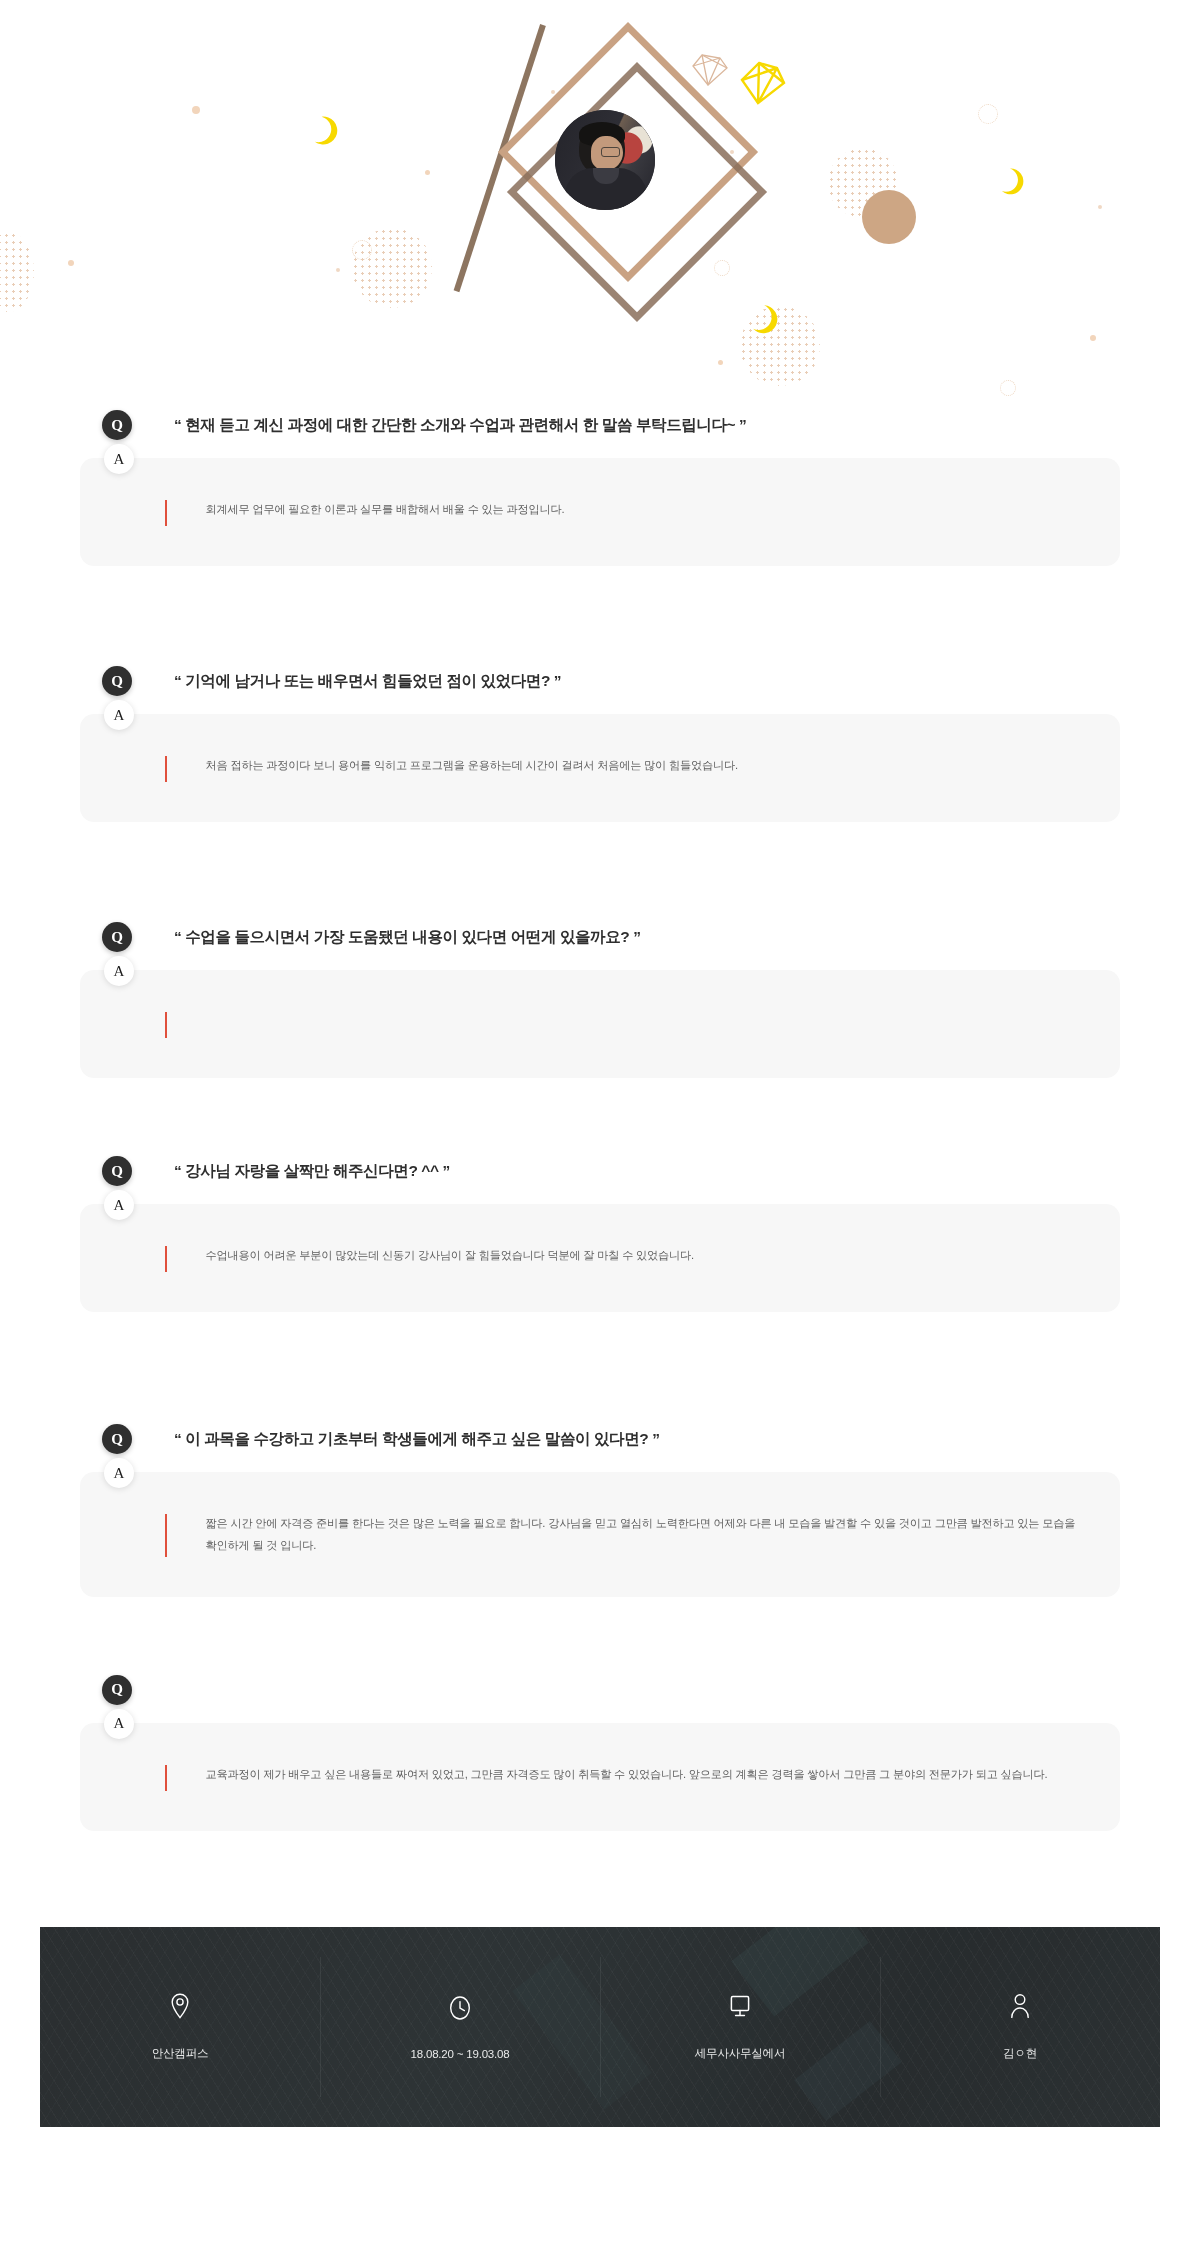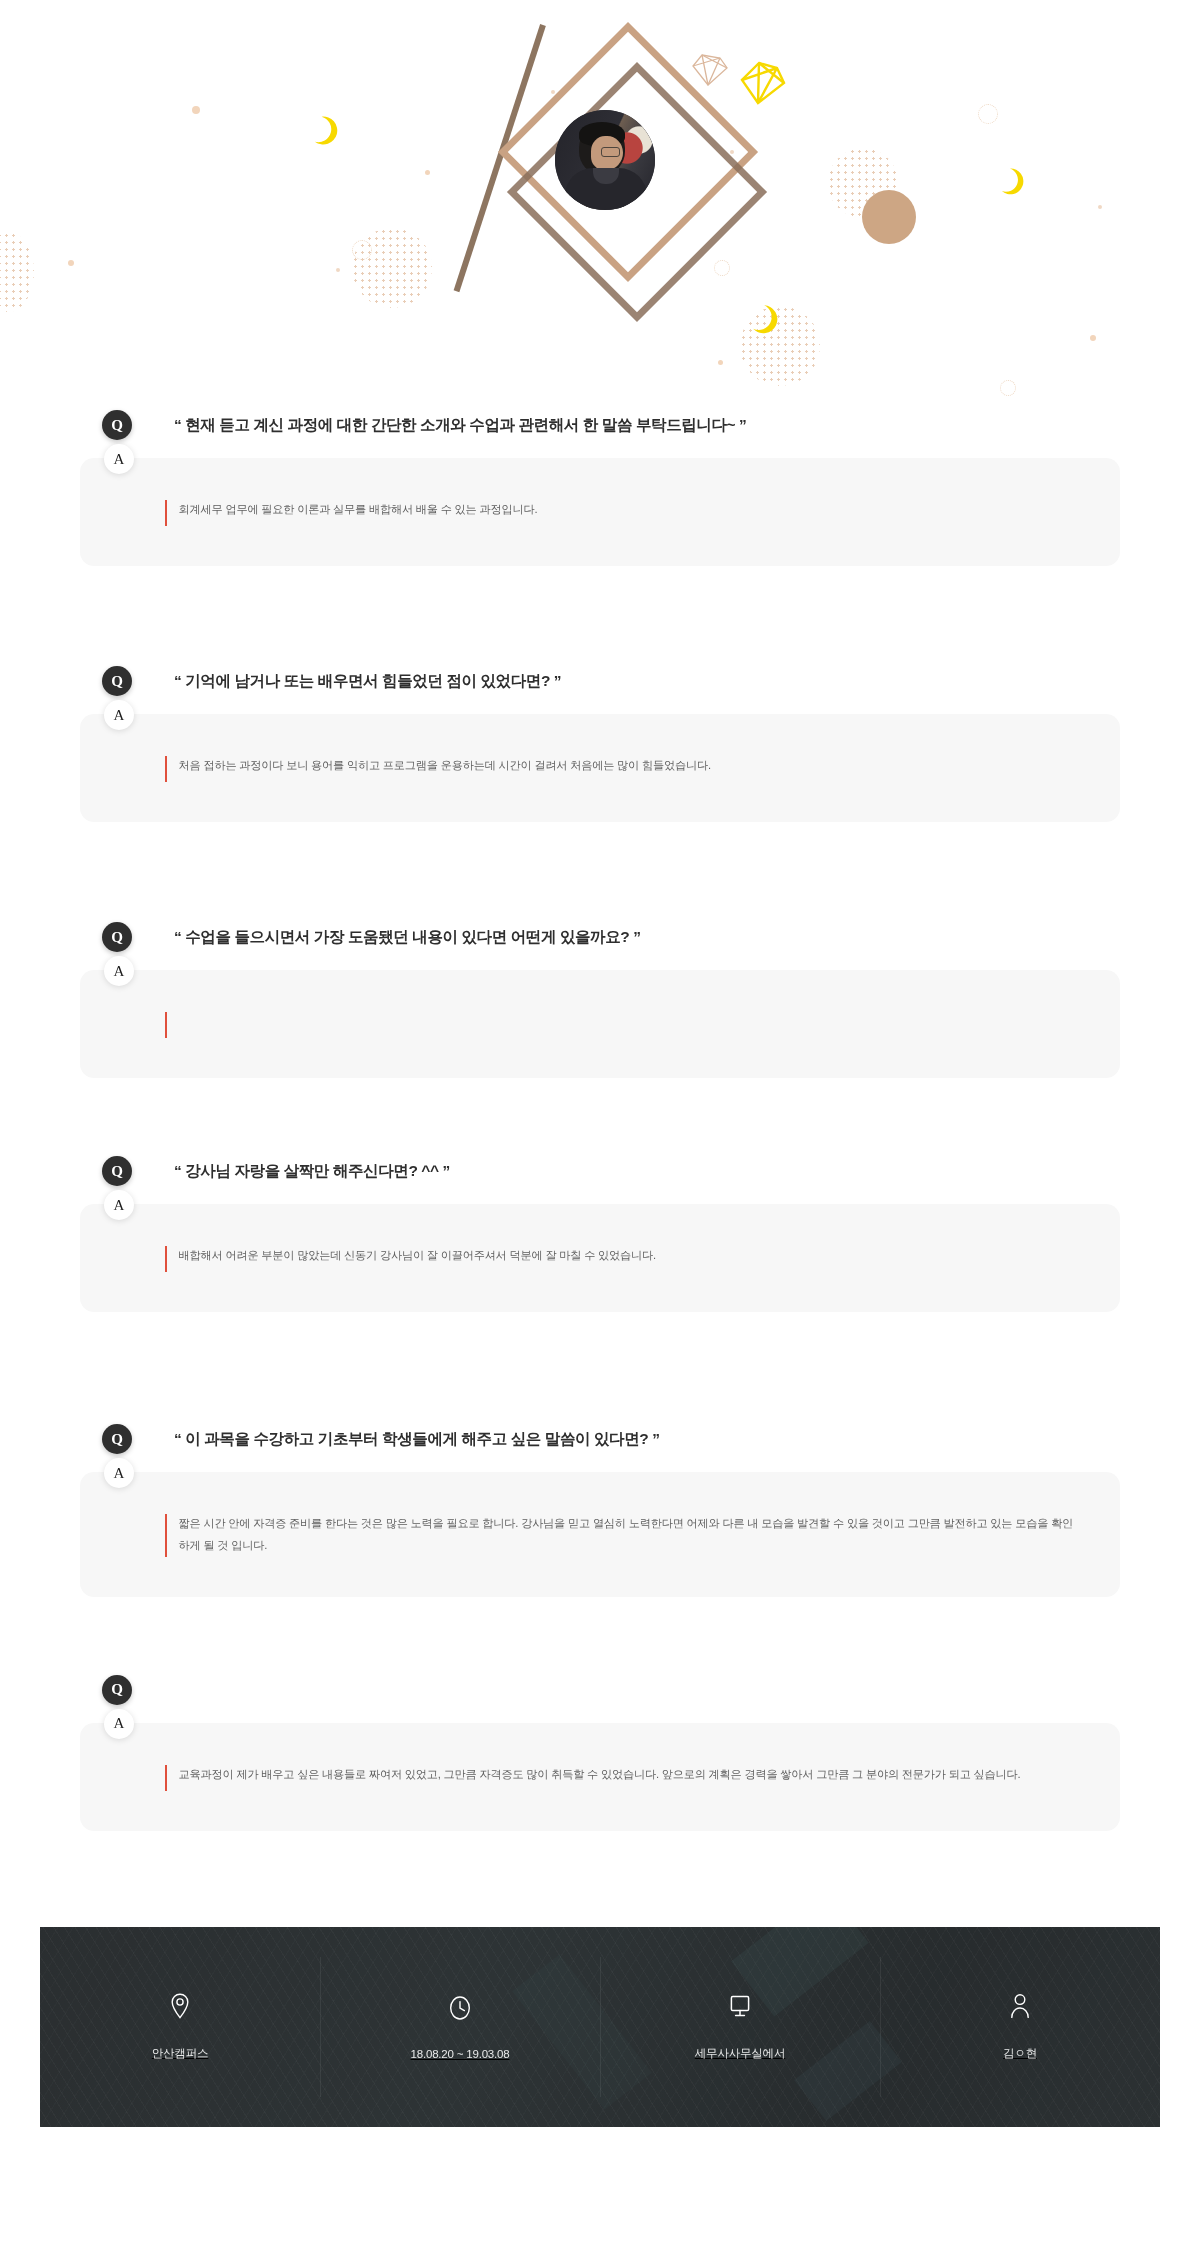--- a/index.html
+++ b/index.html
@@ -58,37 +58,37 @@
   .a-card{
     background:#f7f7f7;border-radius:14px;padding:40px 40px 40px 48px;
     min-height:64px;box-sizing:border-box;
   }
   .a-badge{
     position:absolute;left:24px;top:-14px;width:30px;height:30px;border-radius:50%;
     background:#ffffff;color:#1d1d1d;display:flex;align-items:center;justify-content:center;
     font-family:"Liberation Serif","DejaVu Serif",serif;font-size:15px;font-weight:400;
     box-shadow:0 1px 6px rgba(0,0,0,.13);z-index:3;
   }
-  .a-body{position:relative;display:flex;gap:12px;align-items:flex-start;padding-left:37px;}
+  .a-body{position:relative;display:flex;gap:39px;align-items:flex-start;padding-left:37px;}
   .a-rule{flex:0 0 1.6px;width:1.6px;align-self:stretch;min-height:26px;background:#e0503c;margin-top:2px;}
   .a-text{font-size:11.2px;color:#5e5e5e;line-height:2.0;letter-spacing:-0.2px;}
 
   
   .footer{
     position:relative;width:1120px;height:200px;margin:0 auto;overflow:hidden;
     background:#2b2f31;
   }
   .footer .tex{position:absolute;inset:0;opacity:.55;
     background:
       repeating-linear-gradient(58deg, rgba(255,255,255,.055) 0 1px, transparent 1px 9px),
       repeating-linear-gradient(-58deg, rgba(255,255,255,.035) 0 1px, transparent 1px 13px),
       linear-gradient(120deg,#2a2e30 0%,#30383a 40%,#252a2c 75%,#2d3335 100%);}
   .footer .shard{position:absolute;background:rgba(70,95,99,.5);}
   .footer .cols{position:relative;display:flex;height:100%;z-index:2;}
-  .fcol{flex:1;display:flex;flex-direction:column;align-items:center;justify-content:center;gap:26px;position:relative;text-decoration:underline;}
+  .fcol{flex:1;display:flex;flex-direction:column;align-items:center;justify-content:center;gap:26px;position:relative;}
   .fcol + .fcol:before{content:"";position:absolute;left:0;top:30px;bottom:30px;width:1px;background:rgba(255,255,255,.07);}
   .ficon{width:26px;height:28px;display:flex;align-items:center;justify-content:center;}
   .flabel{font-size:11.5px;color:#e9eaea;letter-spacing:-0.2px;font-weight:400;}
 </style>
 </head>
 <body>
 
 <div class="page">
 
   <div class="hero">
@@ -204,21 +204,21 @@
     <div class="qa-block" style="margin-top:78px;">
       <div class="q-row">
         <div class="q-badge">Q</div>
         <div class="q-text">“ 강사님 자랑을 살짝만 해주신다면? ^^ ”</div>
       </div>
       <div class="a-shell">
         <div class="a-badge">A</div>
         <div class="a-card">
           <div class="a-body">
             <span class="a-rule"></span>
-            <div class="a-text">배합해서 어려운 부분이 많았는데 신동기 강사님이 잘 이끌어주셔서 덕분에 잘 마칠 수 있었습니다.</div>
+            <div class="a-text">수업내용이 어려운 부분이 많았는데 신동기 강사님이 잘 힘들었습니다 덕분에 잘 마칠 수 있었습니다.</div>
           </div>
         </div>
       </div>
     </div>
 
     <div class="qa-block" style="margin-top:112px;">
       <div class="q-row">
         <div class="q-badge">Q</div>
         <div class="q-text">“ 이 과목을 수강하고 기초부터 학생들에게 해주고 싶은 말씀이 있다면? ”</div>
       </div>

